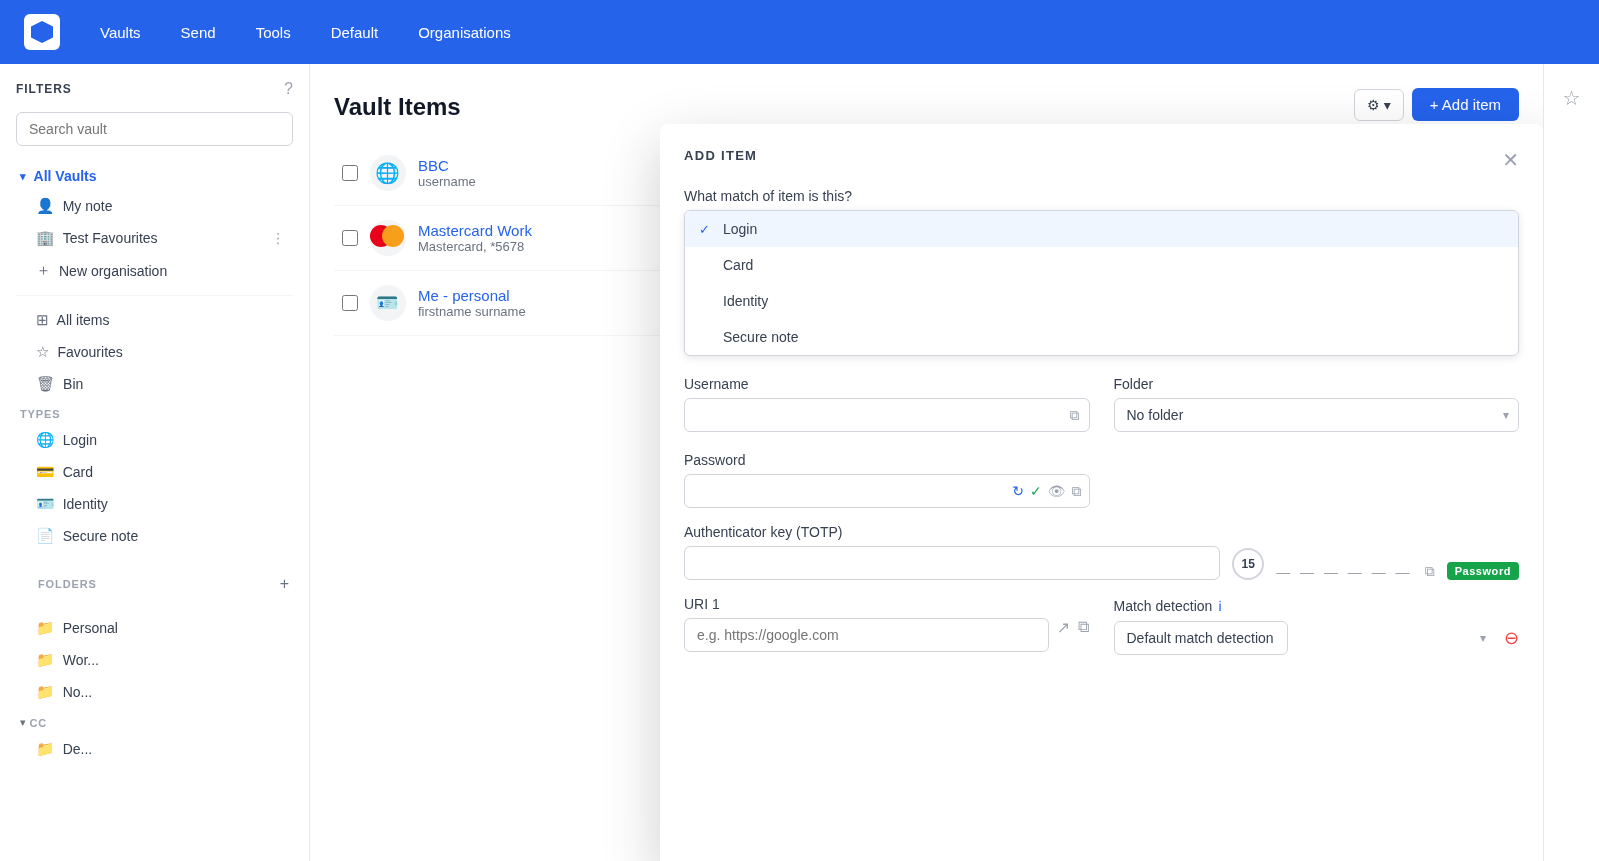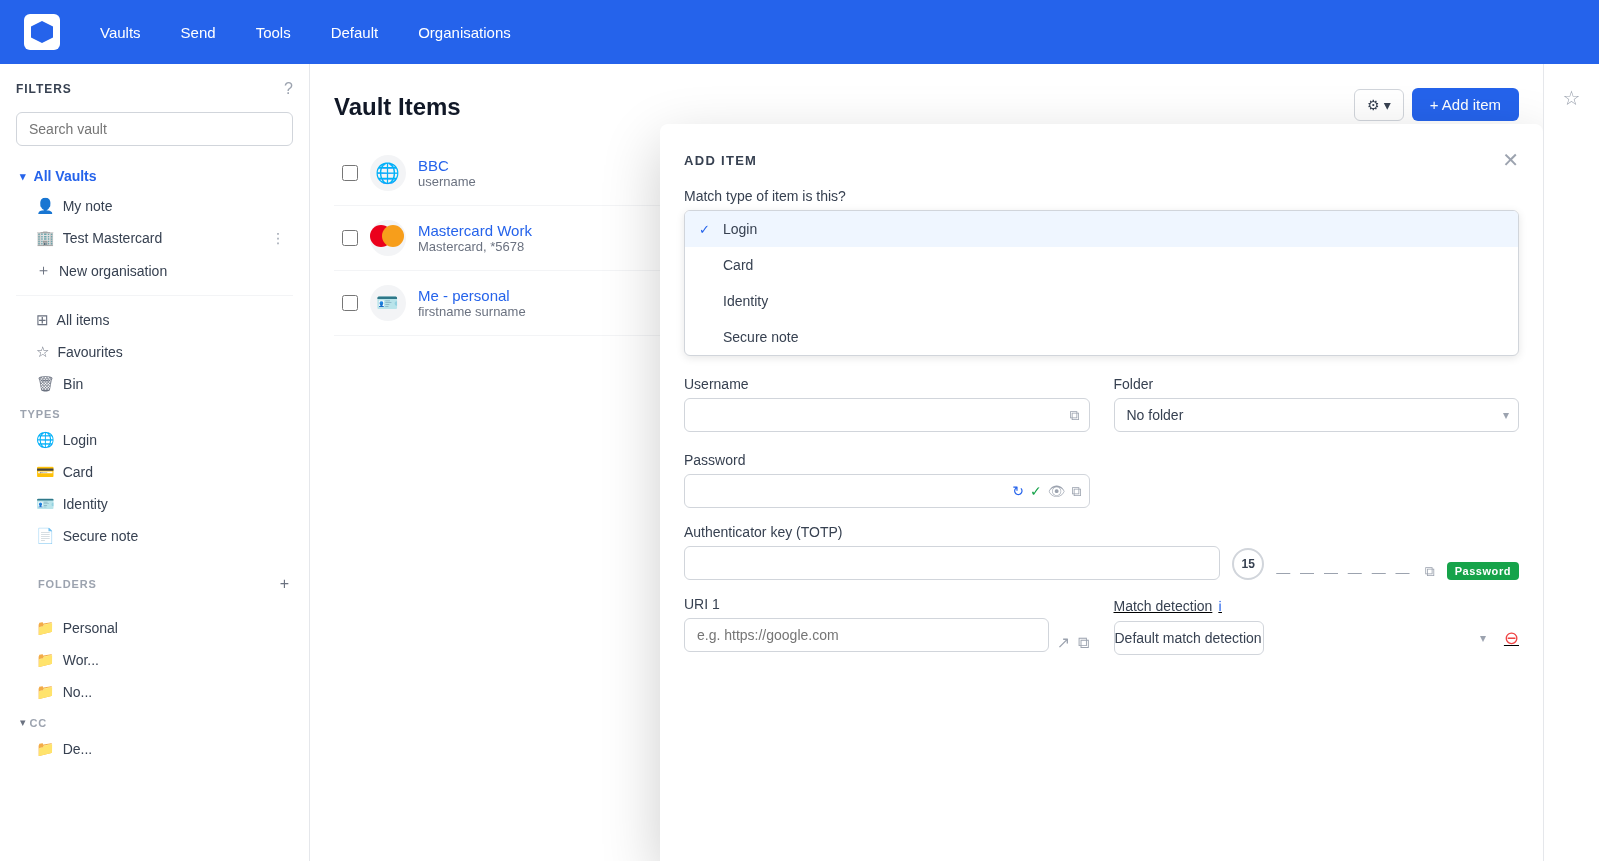--- a/index.html
+++ b/index.html
@@ -223,21 +223,21 @@
       bottom: 0;
       background: white;
       border-radius: 8px 8px 0 0;
       box-shadow: 0 20px 60px rgba(0,0,0,0.2);
       padding: 24px;
       z-index: 100;
       overflow-y: auto;
     }
     .modal-header {
       display: flex;
-      align-items: center;
+      align-items: flex-start;
       justify-content: space-between;
       margin-bottom: 16px;
     }
     .modal-title {
       font-size: 13px;
       font-weight: 700;
       letter-spacing: 0.1em;
       color: #374151;
       text-transform: uppercase;
     }
@@ -326,56 +326,55 @@
       background: #16a34a;
       color: white;
       font-size: 11px;
       font-weight: 700;
       padding: 3px 8px;
       border-radius: 4px;
       letter-spacing: 0.05em;
     }
     .uri-row {
       display: flex;
-      align-items: flex-end;
+      align-items: flex-start;
       gap: 8px;
     }
     .uri-input {
       flex: 1;
       padding: 8px 12px;
       border: 1px solid #d1d5db;
       border-radius: 6px;
       font-size: 14px;
       color: #6b7280;
       outline: none;
     }
     .uri-icon { color: #9ca3af; font-size: 16px; cursor: pointer; }
 
     
     .match-detection-section {
       display: flex;
       flex-direction: column;
       gap: 6px;
-      text-decoration: underline;
     }
     .match-detection-header {
       display: flex;
       align-items: center;
       gap: 6px;
     }
     .match-detection-label { font-size: 14px; color: #374151; font-weight: 500; }
     .match-detection-help { color: #2563eb; font-size: 14px; cursor: pointer; }
     .match-detection-row {
       display: flex;
       align-items: center;
       gap: 8px;
     }
     .match-select {
       flex: 1;
-      padding: 8px 0;
+      padding: 8px 12px;
       border: 1px solid #d1d5db;
       border-radius: 6px;
       font-size: 14px;
       color: #374151;
       appearance: none;
       background: white;
       cursor: pointer;
     }
     .match-remove { color: #ef4444; font-size: 18px; cursor: pointer; }
 
@@ -489,21 +488,21 @@
       <span>All Vaults</span>
     </div>
     <div class="sidebar-item">
       <span class="icon-sm">👤</span>
       <span>My note</span>
     </div>
     <div class="sidebar-item">
       <div class="sidebar-item-row">
         <div style="display:flex;align-items:center;gap:8px;">
           <span class="icon-sm">🏢</span>
-          <span>Test Mastercard</span>
+          <span>Test Favourites</span>
         </div>
         <span class="sidebar-item-actions">⋮</span>
       </div>
     </div>
     <div class="sidebar-item">
       <span class="icon-sm">＋</span>
       <span>New organisation</span>
     </div>
 
     <div class="section-divider"></div>
@@ -620,21 +619,21 @@
       </div>
     </div>
 
     <div class="modal">
       <div class="modal-header">
         <span class="modal-title">ADD ITEM</span>
         <button class="modal-close">✕</button>
       </div>
 
       <div class="dropdown-section">
-        <div class="dropdown-label">Match type of item is this?</div>
+        <div class="dropdown-label">What match of item is this?</div>
         <div class="dropdown-list">
           <div class="dropdown-item selected">
             <span class="check">✓</span>
             <span>Login</span>
           </div>
           <div class="dropdown-item">
             <span class="check"> </span>
             <span>Card</span>
           </div>
           <div class="dropdown-item">

